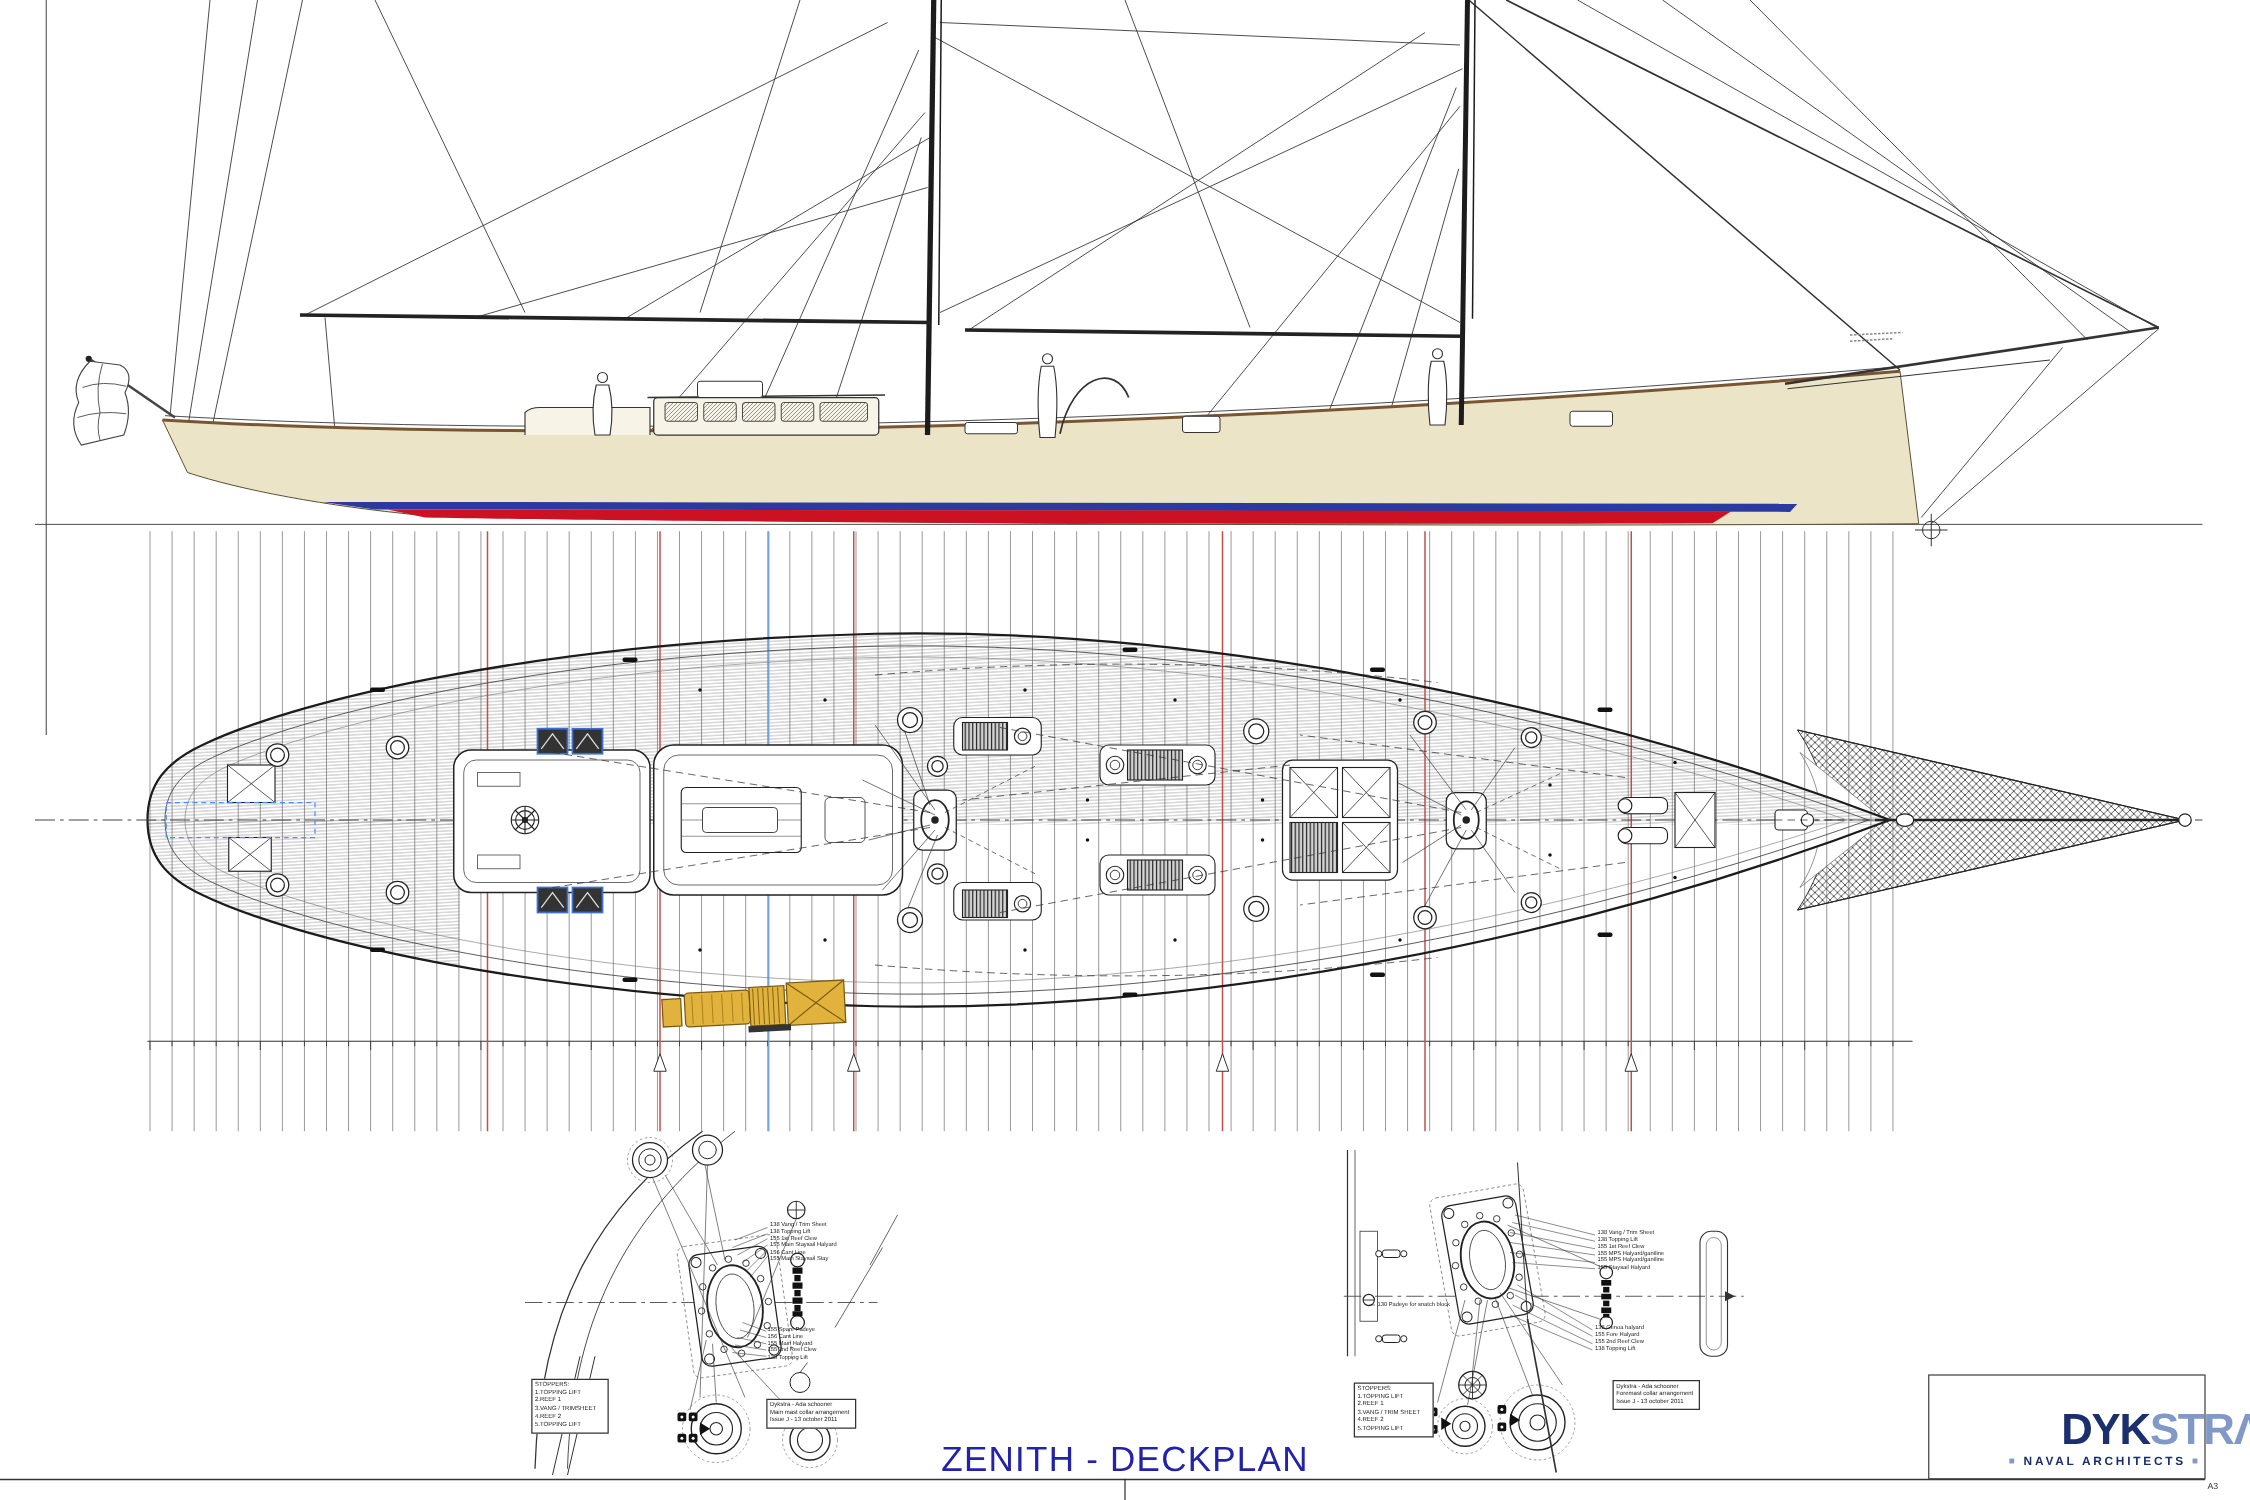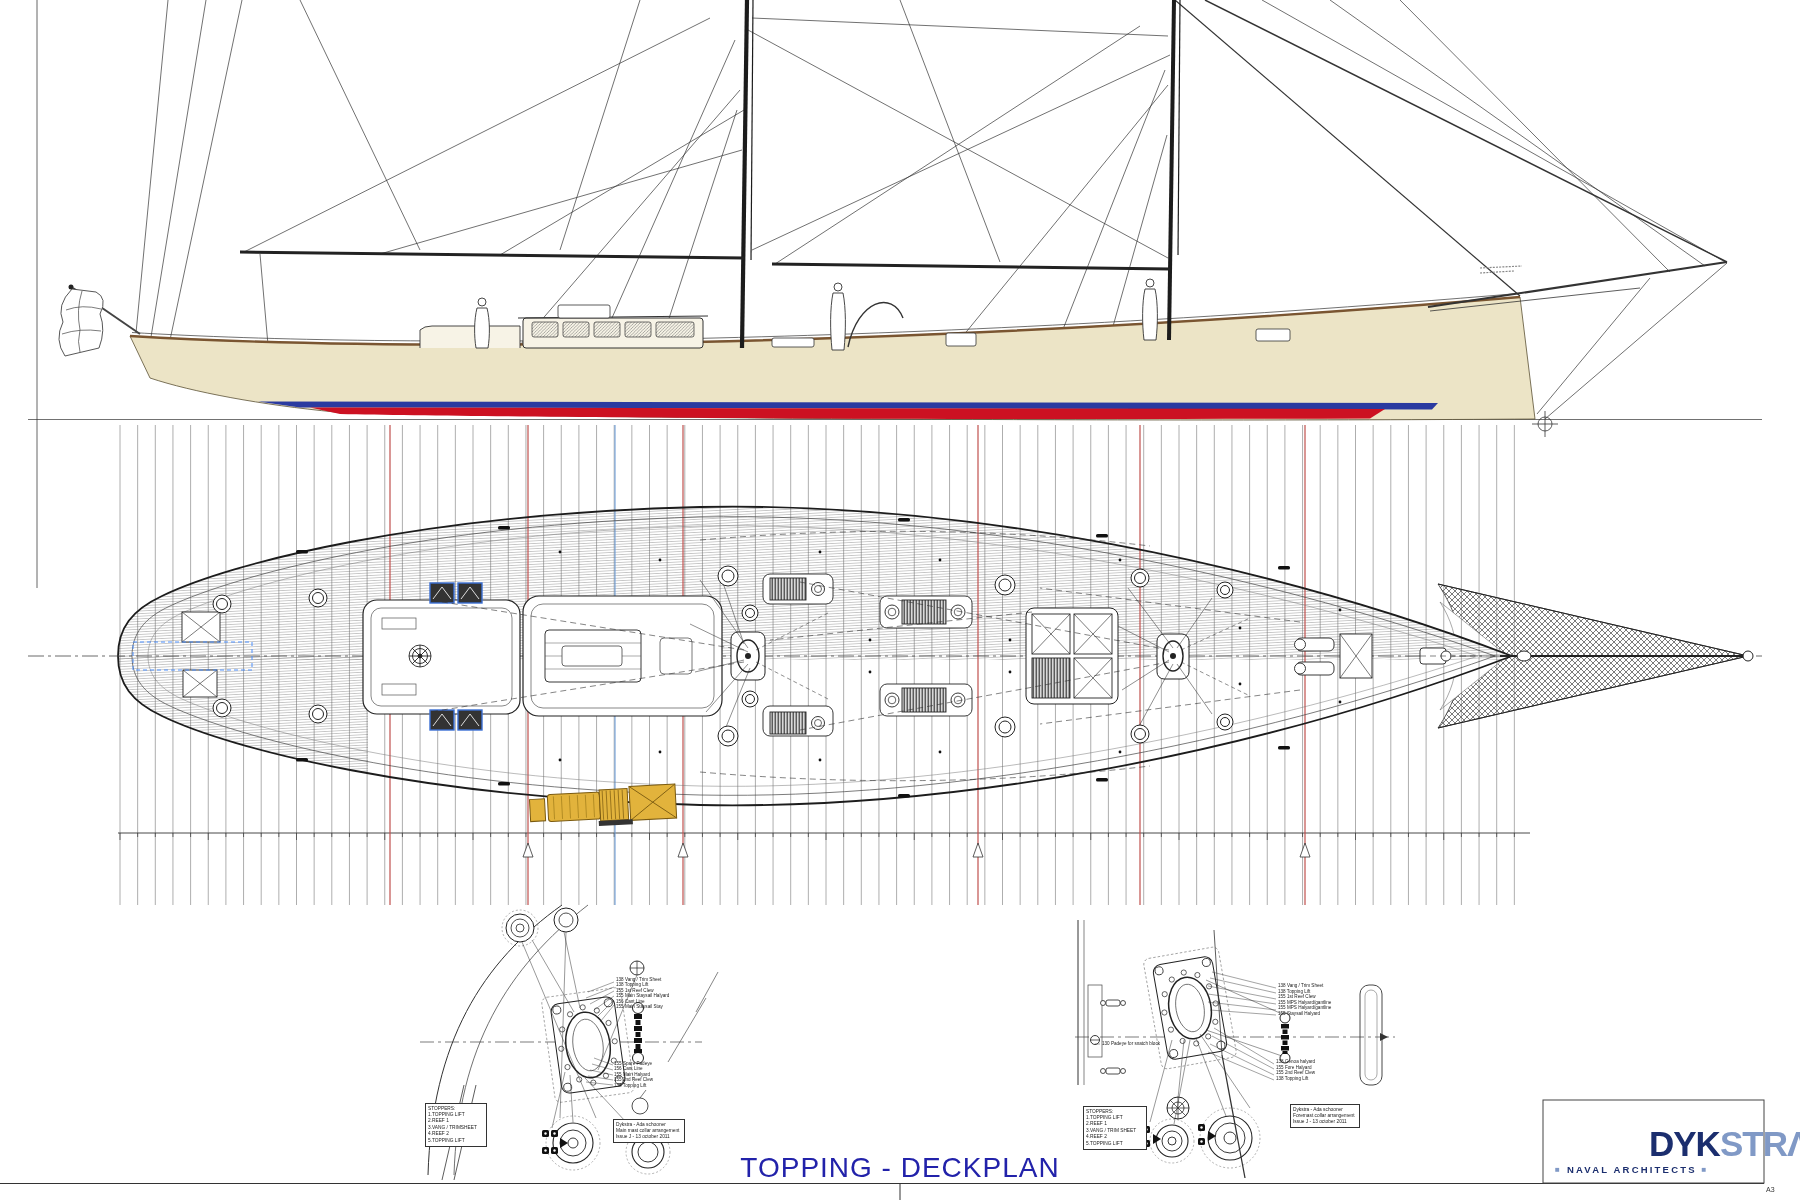--- a/index.html
+++ b/index.html
@@ -11,21 +11,21 @@
   .stack{position:absolute;}
   .stack-l .lbl{margin-bottom:0.9px;}
   .stack2 .lbl{margin-bottom:1.0px;}
   .tbox{position:absolute;border:0.8px solid #333;background:#fff;color:#222;
         font-size:4.8px;line-height:1.35;padding:1.5px 2px;white-space:nowrap;}
   .tbox .t{display:block;}
   #title{position:absolute;left:700px;top:1152px;width:400px;text-align:center;
          font-size:28px;font-weight:500;letter-spacing:1px;}
   #logo-word{position:absolute;left:1604px;top:1124px;font-size:35px;font-weight:bold;
              letter-spacing:-1px;margin-left:45px;}
-  #logo-sub{position:absolute;left:1555px;top:1164px;font-size:9.5px;font-weight:bold;
+  #logo-sub{position:absolute;left:1607px;top:1164px;font-size:9.5px;font-weight:bold;
             letter-spacing:2.2px;}
   #logo-sub .sq{font-size:8px;position:relative;top:-1px;}
   #size-label{position:absolute;left:1766px;top:1186px;font-size:7px;color:#333;}
 </style>
 </head>
 <body>
 
 <div id="sheet">
 
 <svg id="bg" width="1800" height="1200" viewBox="0 0 1800 1200">
@@ -792,21 +792,21 @@
     <path d="M1388,1037 L1380,1033 L1380,1041 Z" fill="#333"></path>
   </g>
 
   <g>
     <line x1="0" y1="1183.5" x2="1764" y2="1183.5" stroke="#333" stroke-width="1.2"></line>
     <line x1="900" y1="1183" x2="900" y2="1200" stroke="#333" stroke-width="1"></line>
     <rect x="1543" y="1100" width="221" height="83" fill="#fff" stroke="#444" stroke-width="1"></rect>
   </g>
 </svg>
 
-  <div id="title" style="color: rgb(34, 34, 170);">TOPPING - DECKPLAN</div>
+  <div id="title" style="color: rgb(34, 34, 170);">ZENITH - DECKPLAN</div>
 
   <div id="logo-word"><span style="color: rgb(27, 46, 110);">DYK</span><span style="color: rgb(128, 153, 198);">STRΛ</span></div>
   <div id="logo-sub" style="color: rgb(27, 46, 110);"><span class="sq" style="color: rgb(128, 153, 198);">■</span>
       <span>NAVAL ARCHITECTS</span>
       <span class="sq" style="color: rgb(128, 153, 198);">■</span></div>
 
   <div id="size-label">A3</div>
 
   <div class="stack stack-l" style="left:616px;top:978px;">
     <span class="lbl">138  Vang / Trim Sheet</span>

